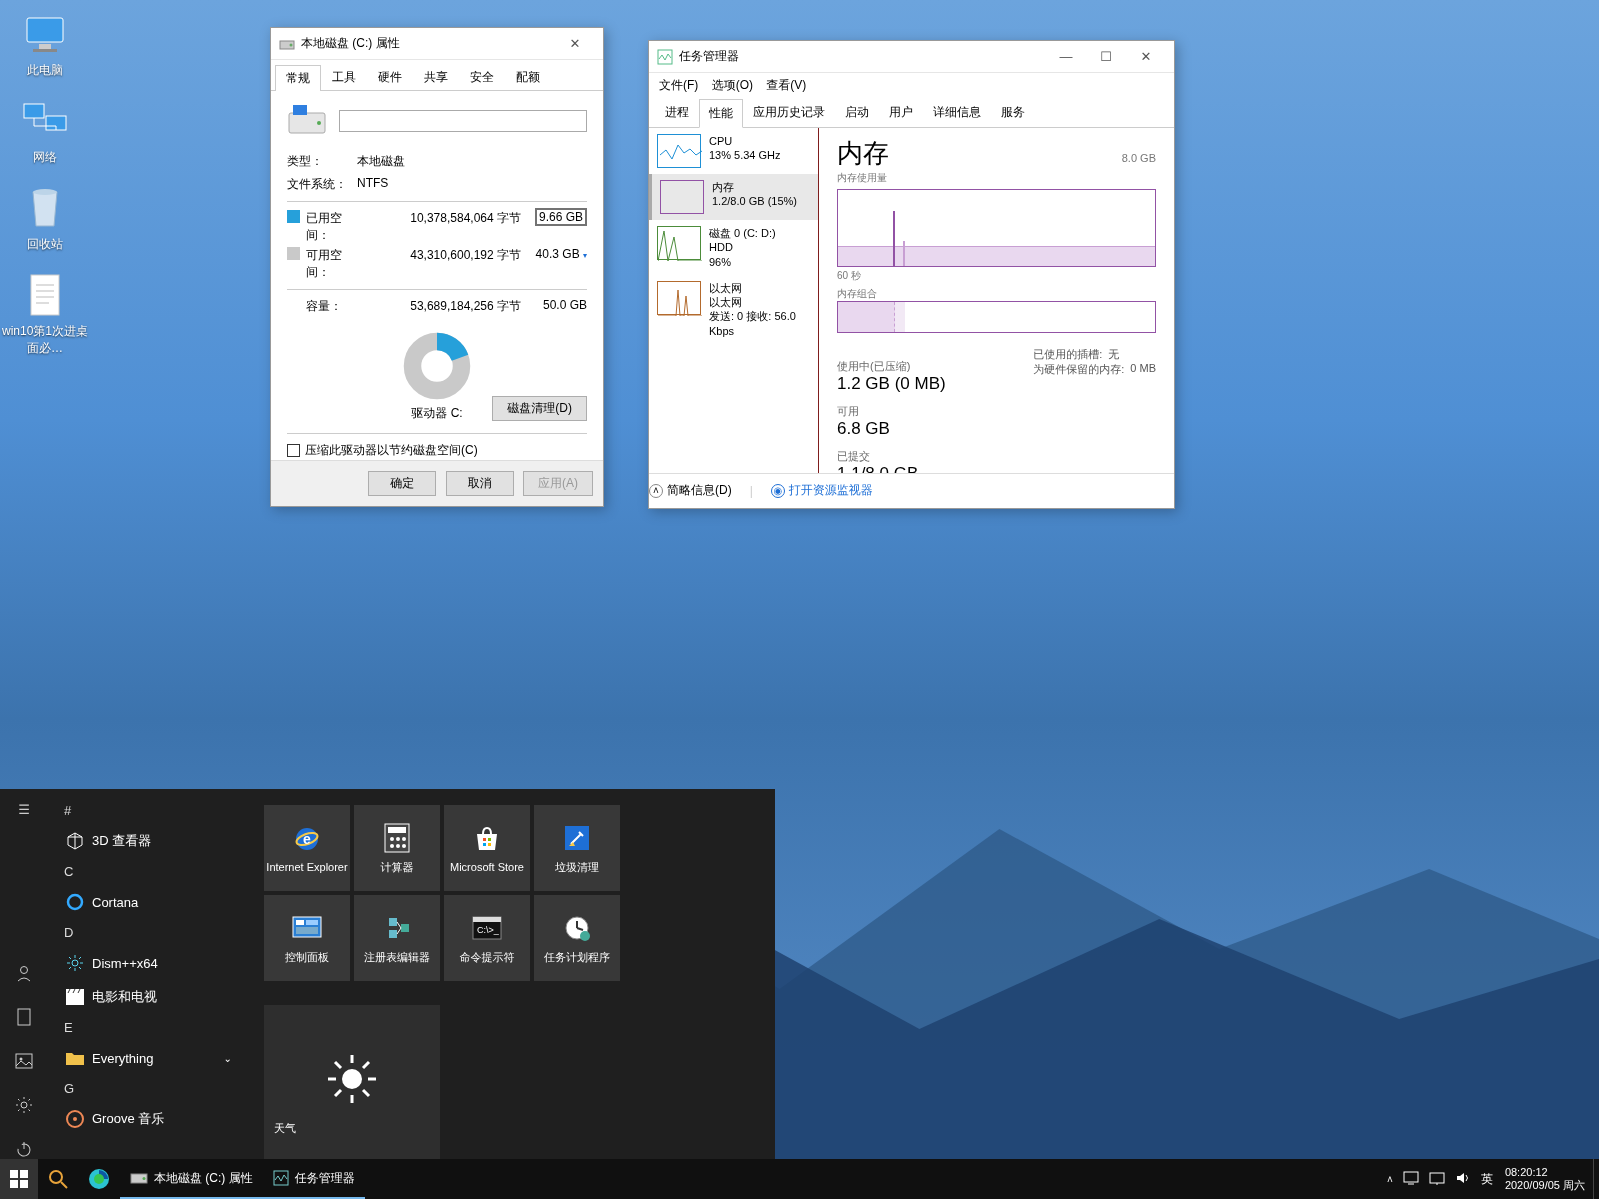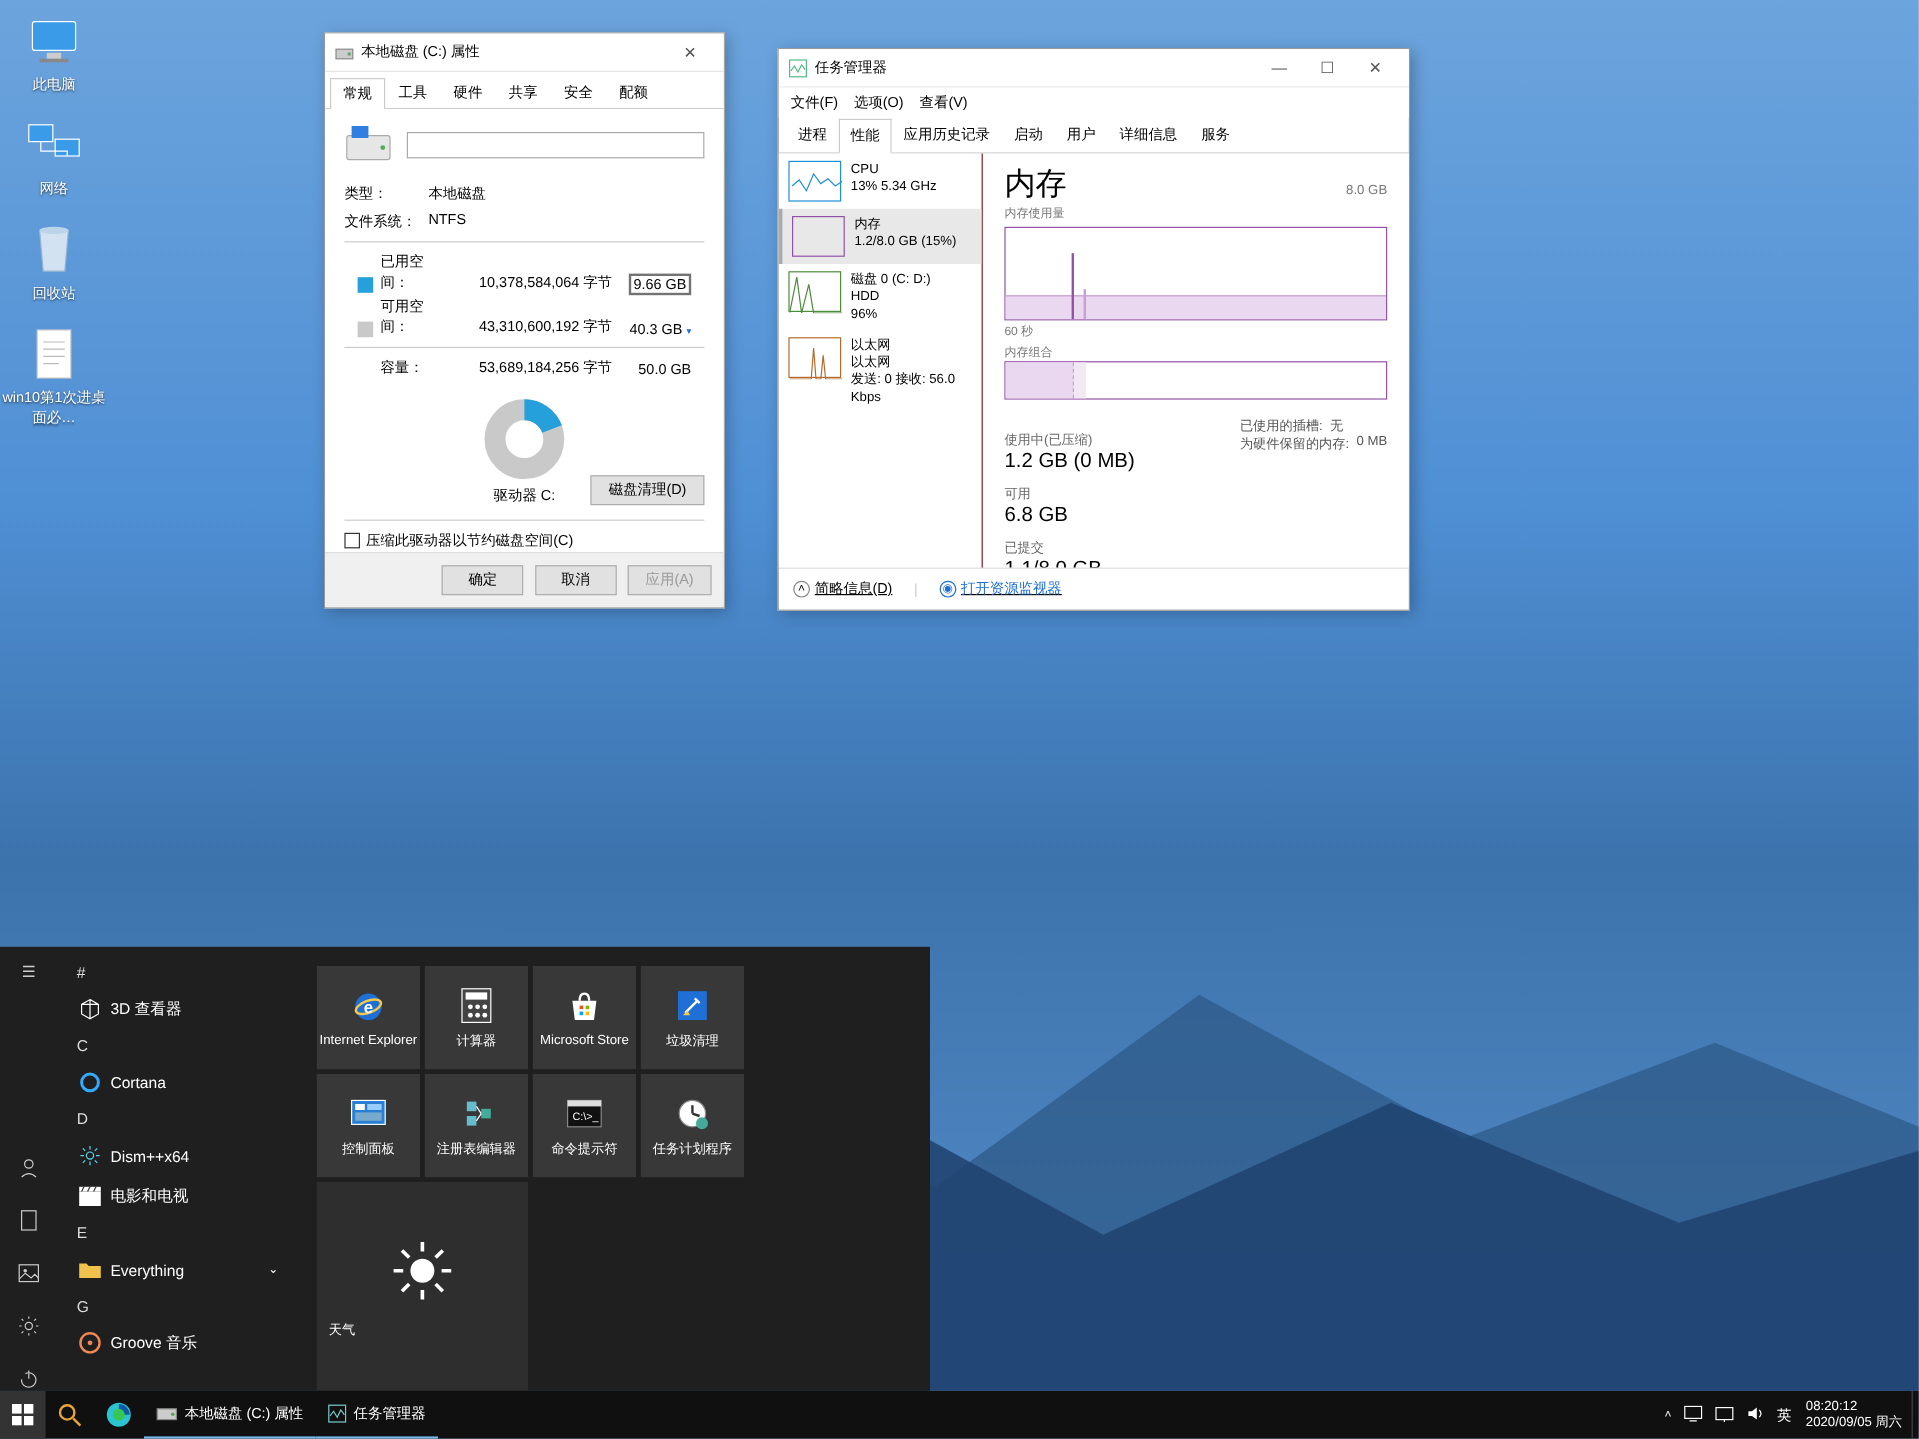--- a/index.html
+++ b/index.html
@@ -23,21 +23,21 @@
 #props .tabs{display:flex;border-bottom:1px solid #ccc;padding:4px 4px 0;background:#fff;}
 #props .tab{padding:4px 10px;font-size:12px;border:1px solid transparent;border-bottom:none;}
 #props .tab.active{border-color:#ccc;background:#fff;position:relative;top:1px;}
 #props .body{padding:12px 16px;background:#fff;height:370px;}
 #props .drivebox{display:flex;gap:12px;align-items:center;margin-bottom:14px;}
 #props .driveicon{width:40px;height:36px;}
 #props .drivename{flex:1;height:22px;border:1px solid #aaa;}
 #props .kv{display:flex;font-size:12px;margin:6px 0;}
 #props .kv .k{width:70px;}
 #props hr{border:none;border-top:1px solid #ccc;margin:8px 0;}
-#props .space{display:flex;align-items:flex-end;font-size:12px;margin:3px 11px;}
+#props .space{display:flex;align-items:flex-start;font-size:12px;margin:3px 0;}
 #props .space .swatch{width:13px;height:13px;margin-right:6px;}
 #props .space .lbl{width:55px;}
 #props .space .bytes{flex:1;text-align:right;padding-right:8px;}
 #props .space .gb{width:58px;text-align:right;}
 #props .red{border:2px solid #737373;padding:0 2px;}
 #props .donut{margin:16px auto 4px;width:70px;height:70px;}
 #props .btnrow{text-align:right;margin-top:-26px;}
 #props .winbtn,#tm .winbtn,.dbtn{display:inline-block;padding:3px 14px;background:#e1e1e1;border:1px solid #adadad;font-size:12px;min-width:68px;text-align:center;}
 #props .footer{position:absolute;bottom:0;left:0;right:0;background:#f0f0f0;padding:10px;border-top:1px solid #ddd;text-align:right;}
 #props .footer .dbtn{margin-left:6px;}
@@ -63,35 +63,35 @@
 #tm .graph .shade{position:absolute;bottom:0;left:0;right:0;height:20px;background:#e9d8ef;border-top:1px solid #c89fd3;}
 #tm .graph .spike{position:absolute;bottom:0;left:55px;width:2px;height:55px;background:#9252a5;}
 #tm .graph .spike2{position:absolute;bottom:0;left:65px;width:2px;height:25px;background:#c89fd3;}
 #tm .bar{border:1px solid #9252a5;height:32px;display:flex;}
 #tm .bar div:first-child{width:18%;border-right:1px dashed #c89fd3;background:#e9d8ef;}
 #tm .glabel{font-size:10px;color:#777;display:flex;justify-content:space-between;}
 #tm .stats{display:flex;flex-wrap:wrap;margin-top:12px;gap:0 39px;}
 #tm .stat{margin-bottom:10px;min-width:100px;}
 #tm .stat .sl{font-size:11px;color:#666;}
 #tm .stat .sv{font-size:17px;}
-#tm .tmfoot{border-top:1px solid #ddd;padding:8px 12px;font-size:12px;display:flex;gap:18px;align-items:center;text-decoration:underline;}
+#tm .tmfoot{border-top:1px solid #ddd;padding:8px 0;font-size:12px;display:flex;gap:18px;align-items:center;}
 #tm .tmfoot .link{color:#1e6fd6;}
 .circ{display:inline-block;width:14px;height:14px;border:1px solid #888;border-radius:50%;text-align:center;font-size:10px;line-height:12px;margin-right:4px;vertical-align:middle;}
 
 #start{position:absolute;left:0;bottom:40px;width:775px;height:370px;background:#1f1f1f;color:#fff;display:flex;font-size:13px;}
 #start .rail{width:48px;display:flex;flex-direction:column;align-items:center;padding-top:10px;gap:24px;}
 #start .rail div{width:20px;height:20px;display:flex;align-items:center;justify-content:center;color:#ccc;}
 #start .rail .spacer{flex:1;}
 #start .apps{width:200px;padding:8px 4px;overflow:hidden;}
 #start .ah{padding:6px 12px;font-size:13px;color:#ddd;}
 #start .ai{display:flex;align-items:center;padding:6px 12px;gap:6px;}
 #start .ai .aicon{width:22px;height:22px;display:flex;align-items:center;justify-content:center;}
 #start .tiles{flex:1;padding:16px;display:flex;gap:4px;flex-wrap:wrap;align-content:flex-start;}
 #start .tile{width:86px;height:86px;background:#383838;display:flex;flex-direction:column;align-items:center;justify-content:center;font-size:11px;text-align:center;gap:6px;}
-#start .tile.wide{width:176px;height:176px;background:#2e2e2e;}
+#start .tile.wide{width:176px;height:176px;background:#2e2e2e;margin-top:20px;}
 #start .tile .ticon{width:32px;height:32px;display:flex;align-items:center;justify-content:center;}
 #start .tilecol{display:flex;flex-direction:column;gap:4px;}
 #start .tilerow{display:flex;gap:4px;}
 
 #taskbar{position:absolute;bottom:0;left:0;right:0;height:40px;background:#101010;display:flex;align-items:center;color:#fff;font-size:12px;}
 #taskbar .tb{height:40px;display:flex;align-items:center;justify-content:center;padding:0 10px;}
 #taskbar .tb.active{background:#333;}
 #taskbar .task{display:flex;align-items:center;gap:6px;padding:0 10px;height:40px;border-bottom:2px solid #76b9ed;}
 #taskbar .spacer{flex:1;}
 #taskbar .tray{display:flex;align-items:center;gap:10px;padding-right:4px;}

